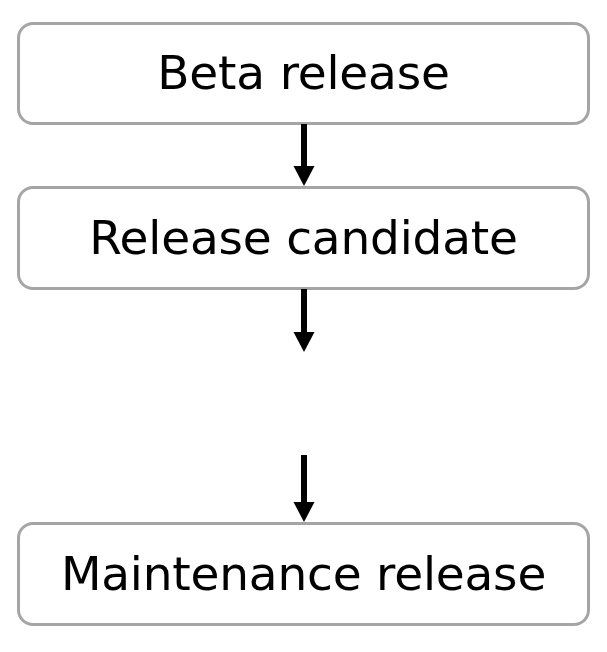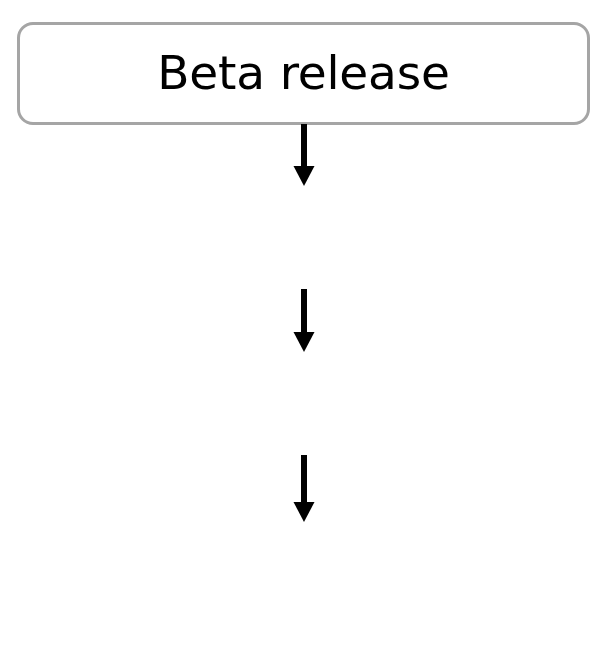--- a/index.html
+++ b/index.html
@@ -73,30 +73,36 @@
     <span class="node-label">Beta release</span>
   </div>
 
   <div class="connector conn-1">
     <svg width="40" height="63" viewBox="0 0 40 63" aria-hidden="true">
       <line x1="20" y1="0" x2="20" y2="45" stroke="#000000" stroke-width="6"></line>
       <polygon points="20,62 9.5,42 30.5,42" fill="#000000"></polygon>
     </svg>
   </div>
 
+  <div class="node node-2">
+    <span class="node-label">Release candidate</span>
+  </div>
 
   <div class="connector conn-2">
     <svg width="40" height="64" viewBox="0 0 40 64" aria-hidden="true">
       <line x1="20" y1="0" x2="20" y2="46" stroke="#000000" stroke-width="6"></line>
       <polygon points="20,63 9.5,43 30.5,43" fill="#000000"></polygon>
     </svg>
   </div>
 
 
   <div class="connector conn-3">
     <svg width="40" height="68" viewBox="0 0 40 68" aria-hidden="true">
       <line x1="20" y1="0" x2="20" y2="49" stroke="#000000" stroke-width="6"></line>
       <polygon points="20,67 9.5,47 30.5,47" fill="#000000"></polygon>
     </svg>
   </div>
 
+  <div class="node node-4">
+    <span class="node-label">Maintenance release</span>
+  </div>
 
 </div>
 
 </body></html>

